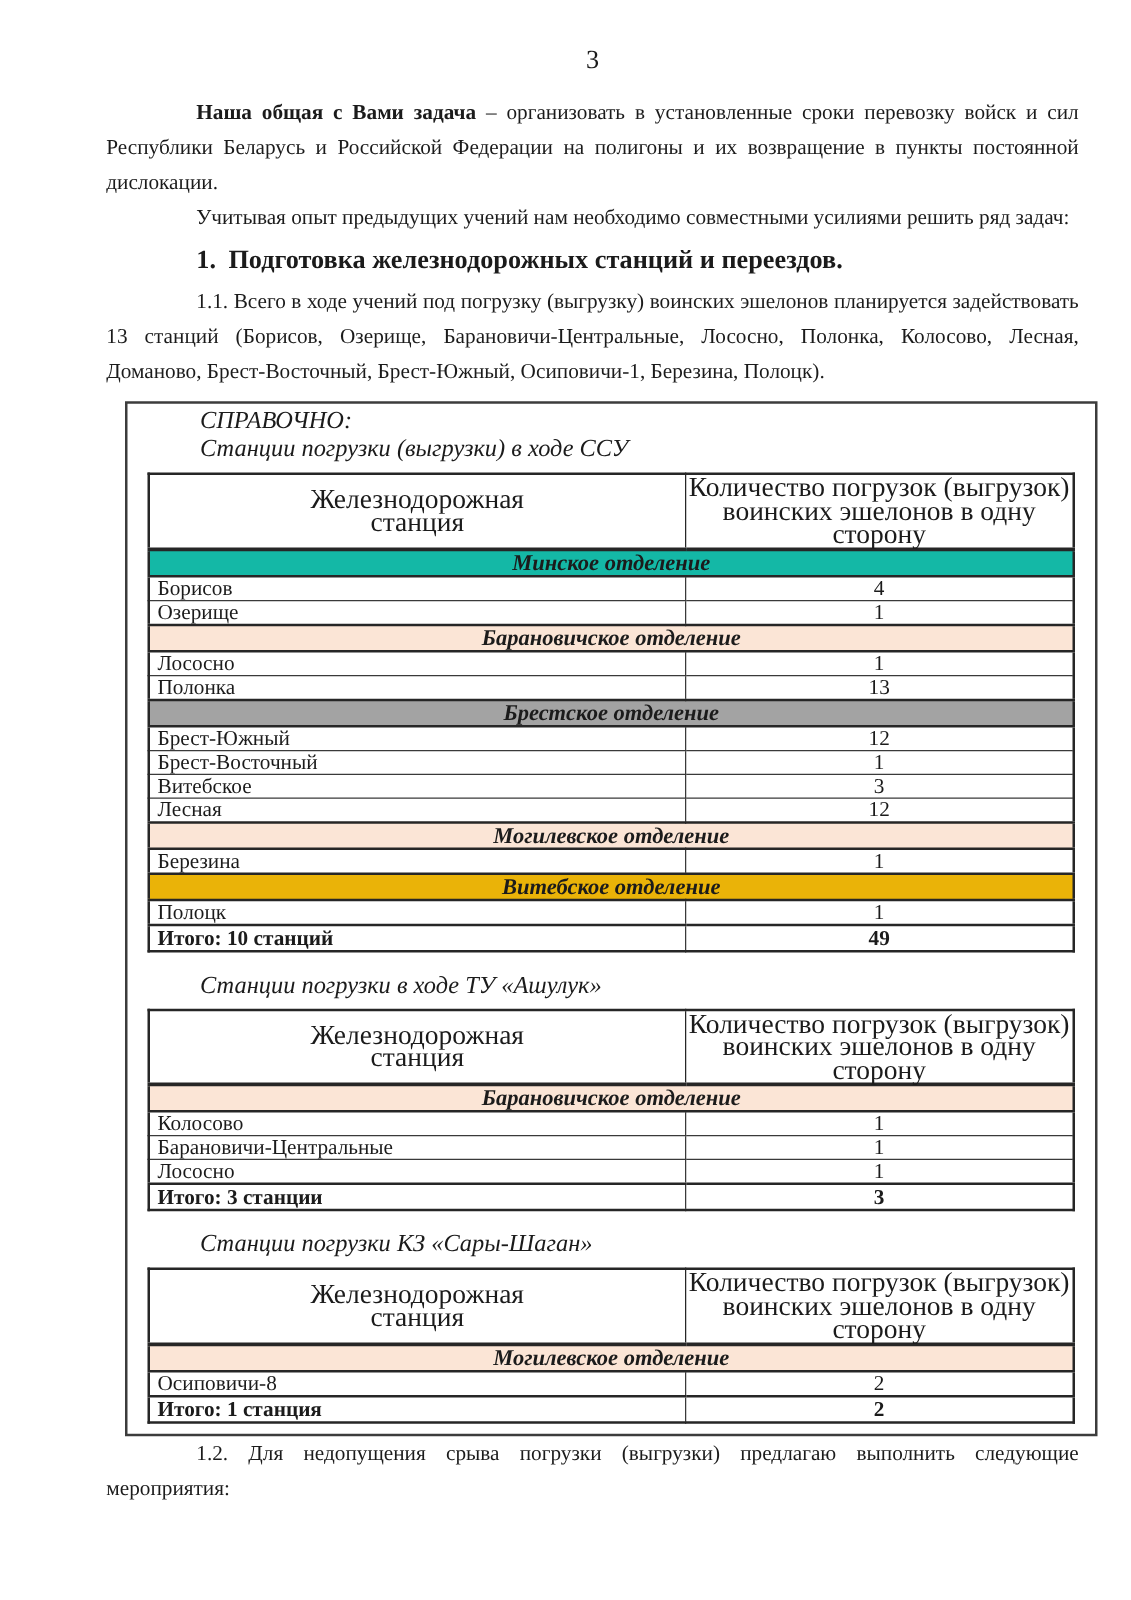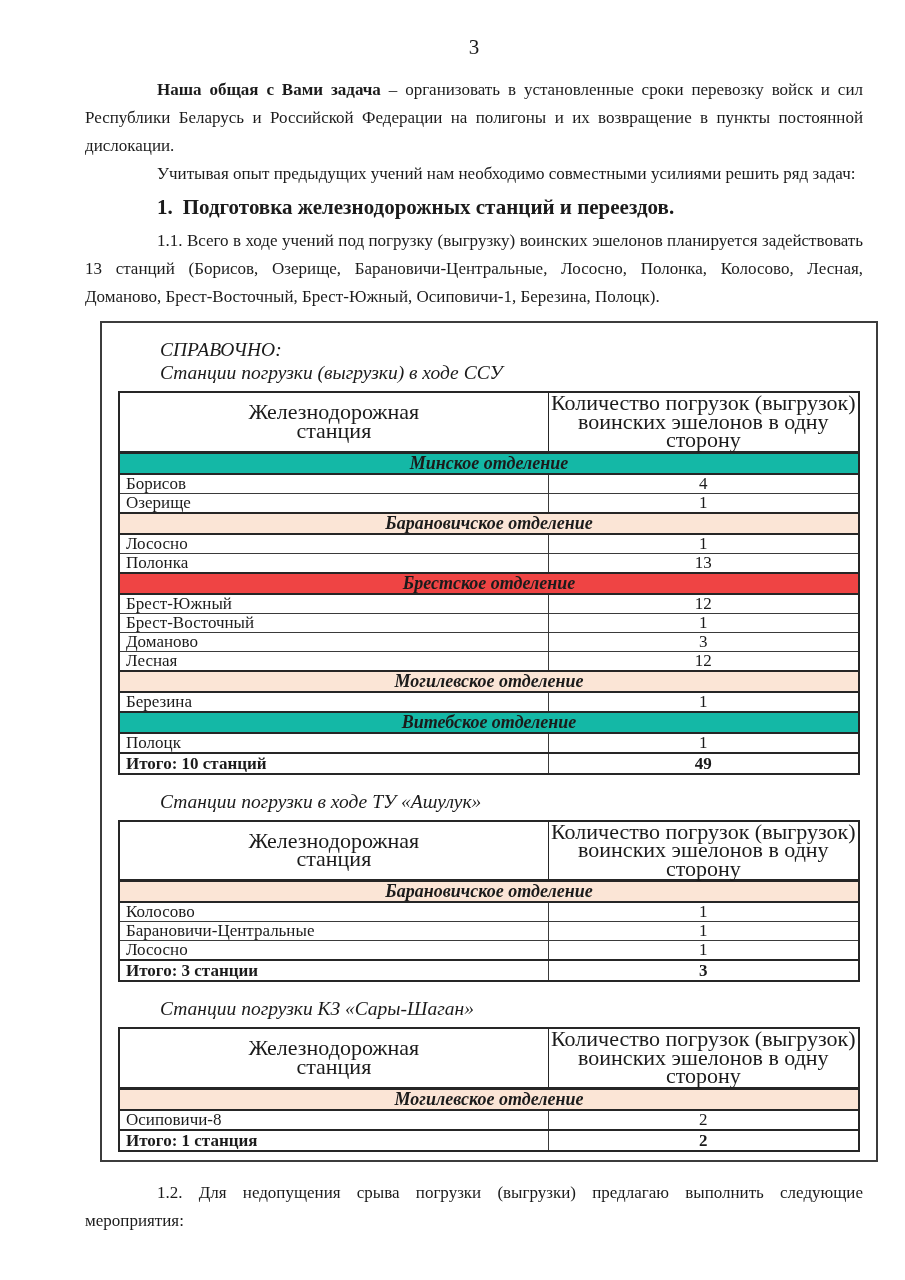--- a/index.html
+++ b/index.html
@@ -30,22 +30,22 @@
   .section-heading {
     font-size:21px;
     line-height:28px;
     font-weight:bold;
     margin:5px 0 6px 0;
     text-indent:72px;
   }
   .num-sp { display:inline-block; width:10px; }
   .reference-box {
     border:2px solid #3c3c3c;
-    margin:10px -15px 17px 15px;
-    padding:15px 16px 8px 16px;
+    margin:10px -15px 0 15px;
+    padding:2px 16px 8px 16px;
     background:#ffffff;
   }
   .ref-label, .tbl-caption {
     font-style:italic;
     font-size:19.5px;
     line-height:23px;
     padding-left:42px;
   }
   .tbl-caption.spaced { margin-top:15px; }
   table.ref-table {
@@ -142,47 +142,47 @@
             </tr>
             <tr>
               <td>Лососно</td>
               <td class="num">1</td>
             </tr>
             <tr>
               <td>Полонка</td>
               <td class="num">13</td>
             </tr>
             <tr class="section-row">
-              <td colspan="2" style="background: #ef4444; font-family: Liberation Serif, serif;">Брестское отделение</td>
+              <td colspan="2" style="background: #a3a3a3; font-family: Liberation Serif, serif;">Брестское отделение</td>
             </tr>
             <tr>
               <td>Брест-Южный</td>
               <td class="num">12</td>
             </tr>
             <tr>
               <td>Брест-Восточный</td>
               <td class="num">1</td>
             </tr>
             <tr>
-              <td>Доманово</td>
+              <td>Витебское</td>
               <td class="num">3</td>
             </tr>
             <tr>
               <td>Лесная</td>
               <td class="num">12</td>
             </tr>
             <tr class="section-row">
               <td colspan="2" style="background: rgb(251, 229, 214);">Могилевское отделение</td>
             </tr>
             <tr>
               <td>Березина</td>
               <td class="num">1</td>
             </tr>
             <tr class="section-row">
-              <td colspan="2" style="background: #14b8a6;">Витебское отделение</td>
+              <td colspan="2" style="background: #eab308;">Витебское отделение</td>
             </tr>
             <tr>
               <td>Полоцк</td>
               <td class="num">1</td>
             </tr>
             <tr class="total-row">
               <td>Итого: 10 станций</td>
               <td class="num">49</td>
             </tr>
           </tbody>

